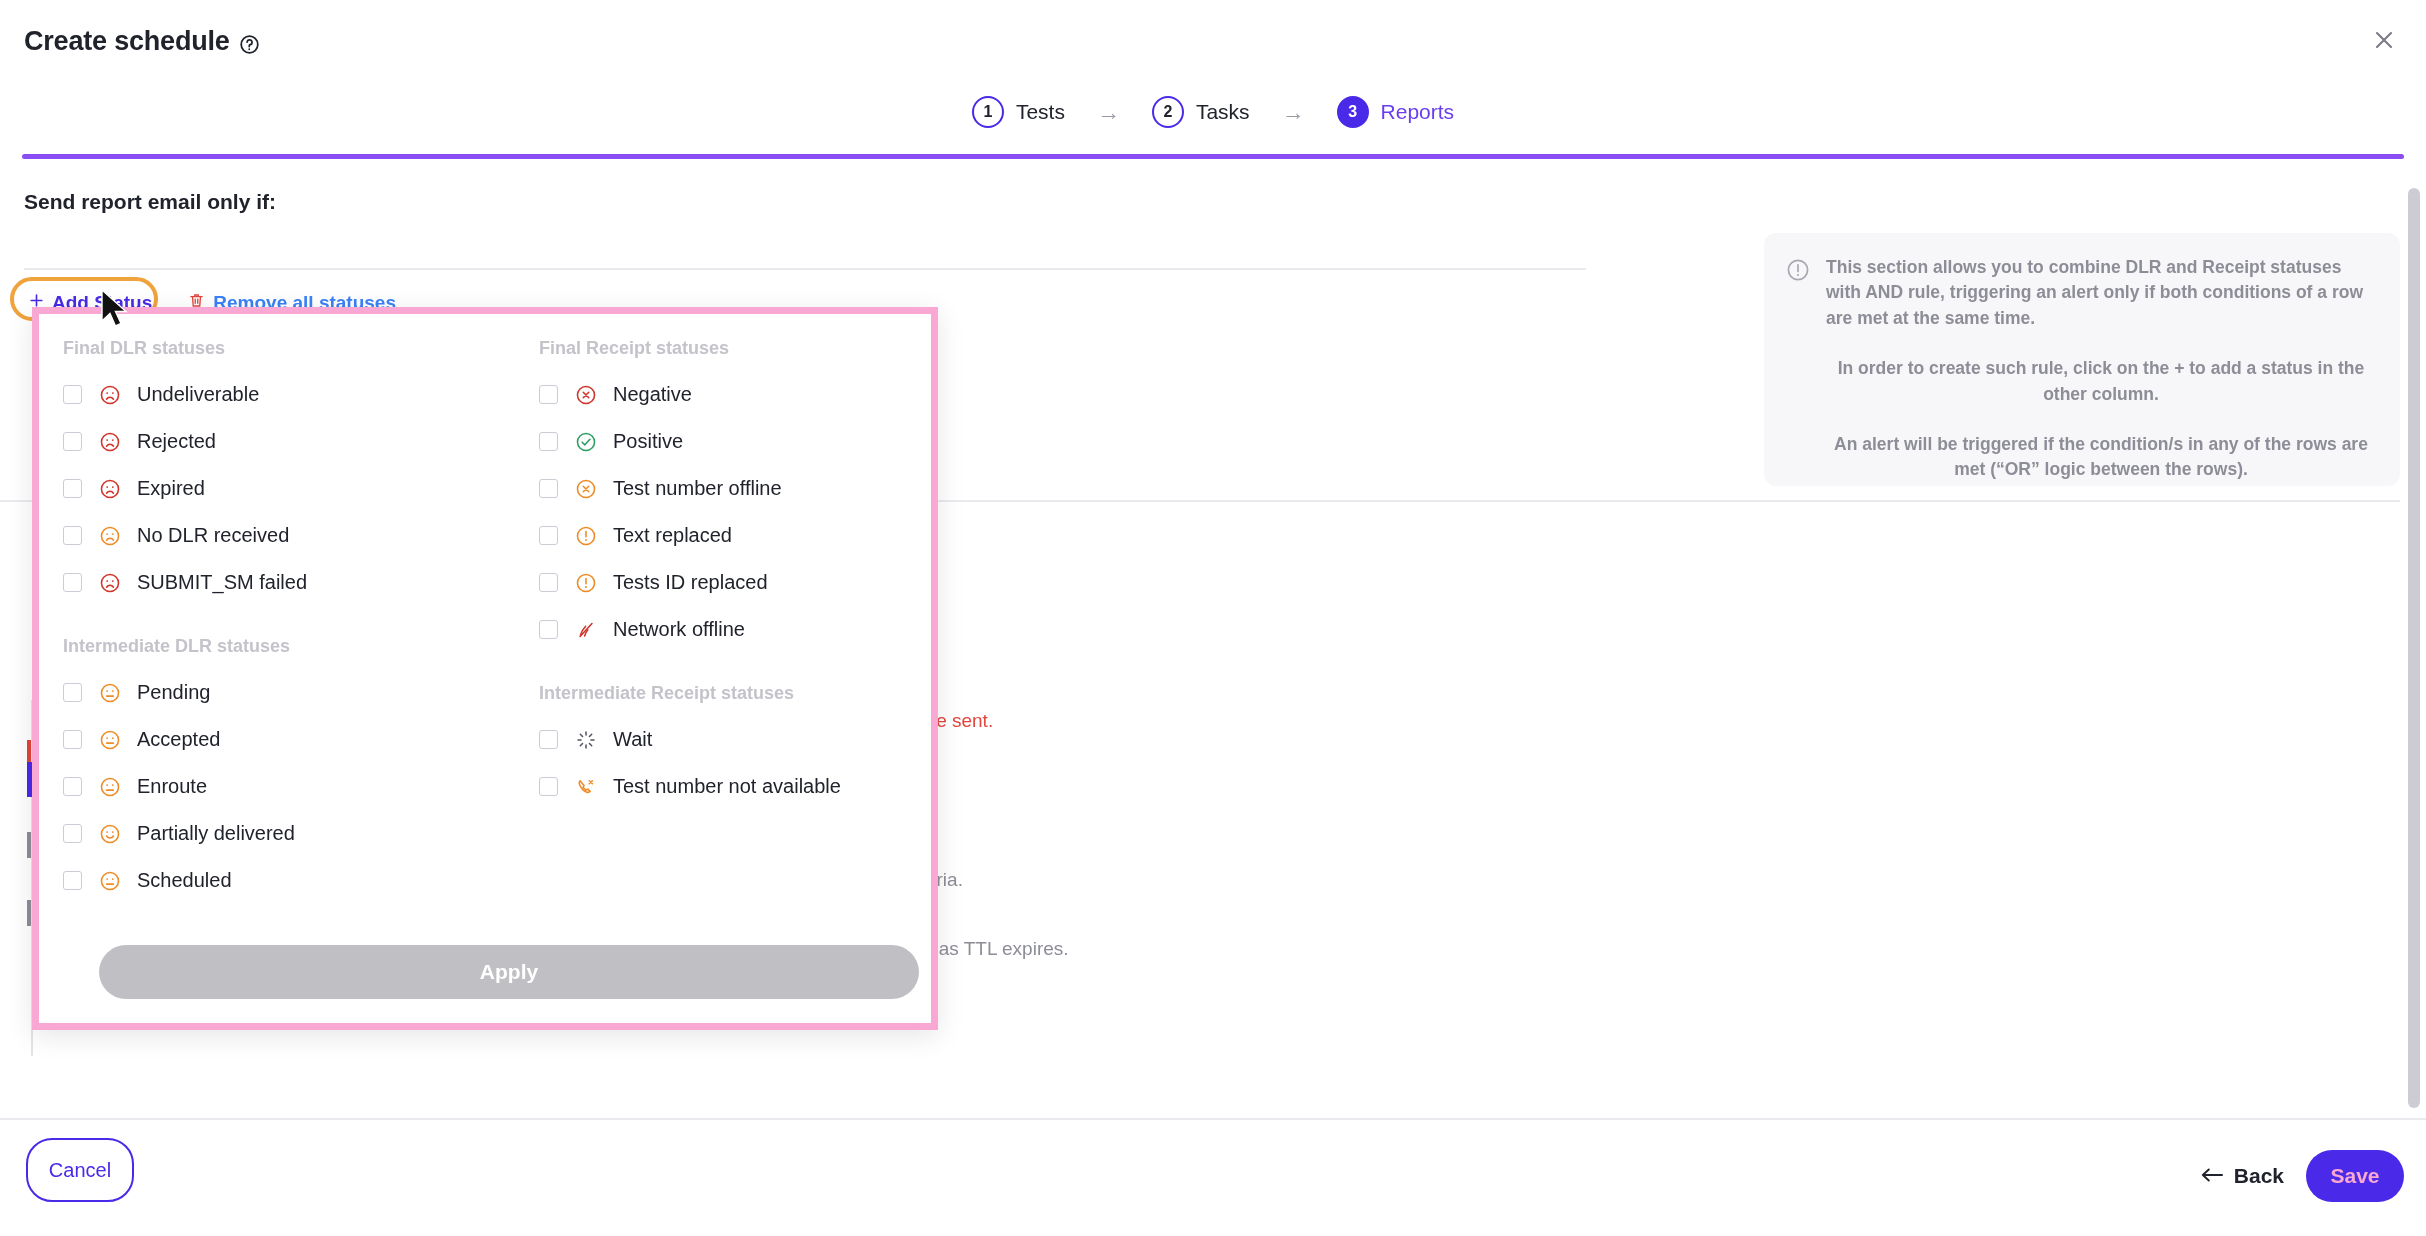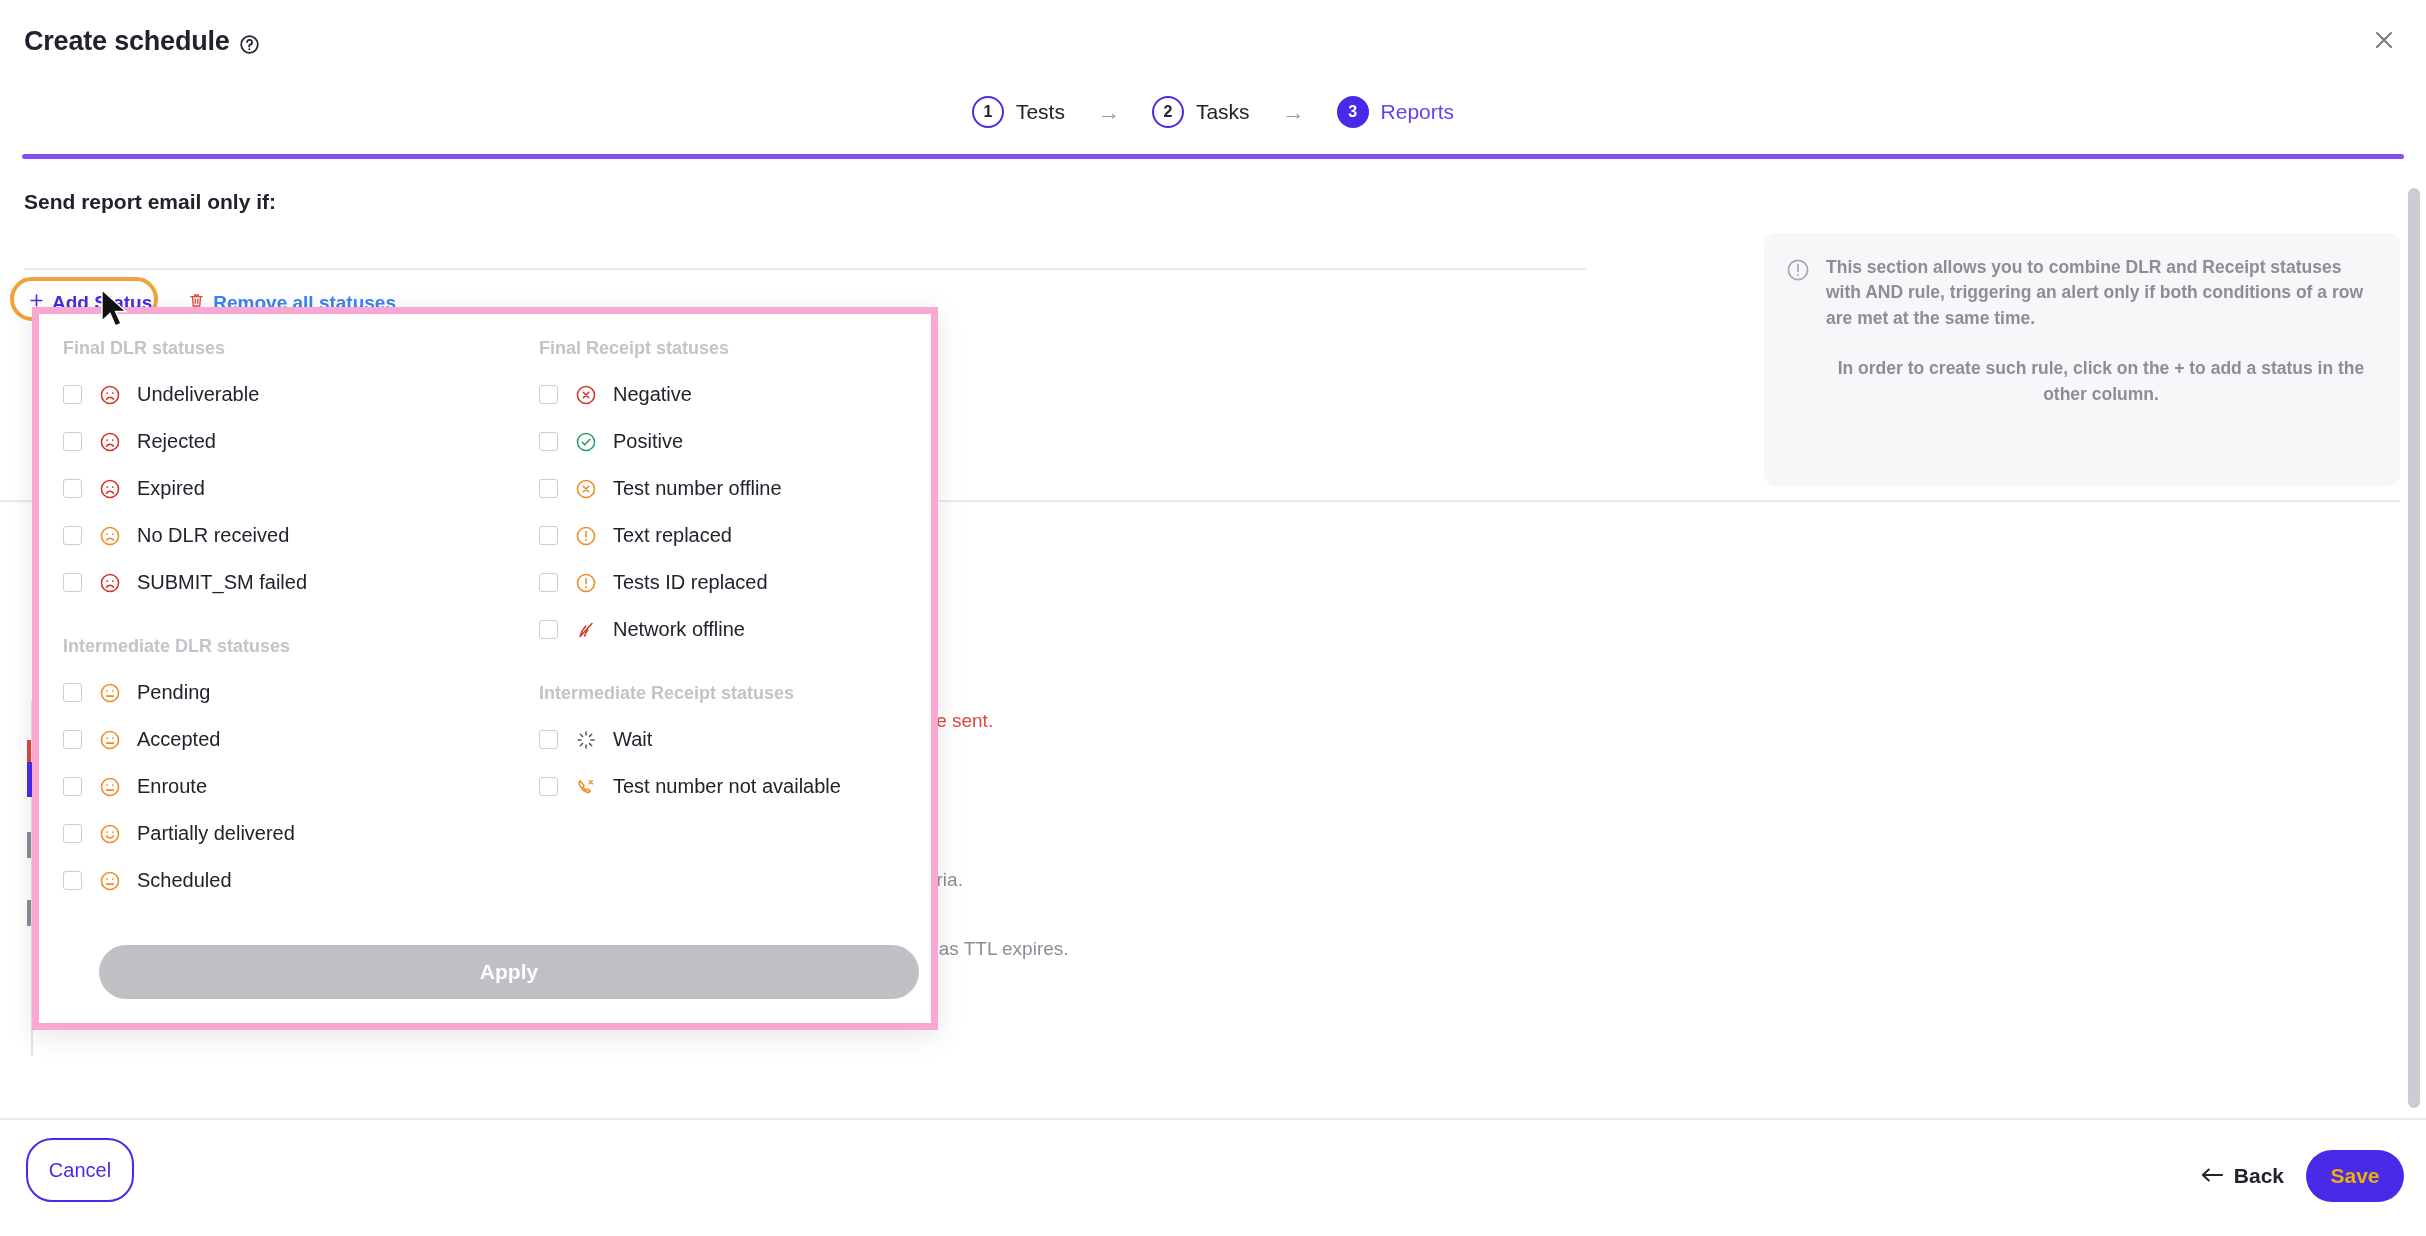--- a/index.html
+++ b/index.html
@@ -183,21 +183,21 @@
     position: absolute; right: 22px; bottom: 34px;
     display: flex; align-items: center; gap: 18px;
   }
   .back-btn {
     display: flex; align-items: center; gap: 11px;
     background: transparent; border: none; cursor: pointer;
     font-size: 21px; font-weight: 700; color: #21232c; padding: 8px 4px;
   }
   .save-btn {
     width: 98px; height: 52px; border-radius: 26px;
-    background: #4a2ae8; color: #eab308; border: none;
+    background: #4a2ae8; color: #f9a8d4; border: none;
     font-size: 21px; font-weight: 700; cursor: pointer;
   }
 
   
   .scrollbar-track {
     position: absolute; right: 6px; top: 172px;
     width: 12px; height: 938px;
   }
   .scrollbar-thumb {
     position: absolute; right: 6px; top: 188px;
@@ -283,20 +283,21 @@
     <span class="info-icon">
       <svg width="24" height="24" viewBox="0 0 24 24" fill="none" stroke="#a8a8b2" stroke-width="1.7">
         <circle cx="12" cy="12" r="9.6"></circle>
         <path d="M12 6.8v6.6" stroke-linecap="round"></path>
         <circle cx="12" cy="17" r="1.05" fill="#a8a8b2" stroke="none"></circle>
       </svg>
     </span>
     <div class="info-text">
       <p>This section allows you to combine DLR and Receipt statuses with AND rule, triggering an alert only if both conditions of a row are met at the same time.</p>
       <p>In order to create such rule, click on the + to add a status in the other column.</p>
+      <p>An alert will be triggered if the condition/s in any of the rows are met (“OR” logic between the rows).</p>
     </div>
   </div>
 
   <div class="dropdown">
     <div class="dd-grid">
       <div class="dd-col-left">
         <div class="dd-group-title">Final DLR statuses</div>
         <div id="final-dlr-list">
             <div class="dd-item">
               <span class="cb"></span>

